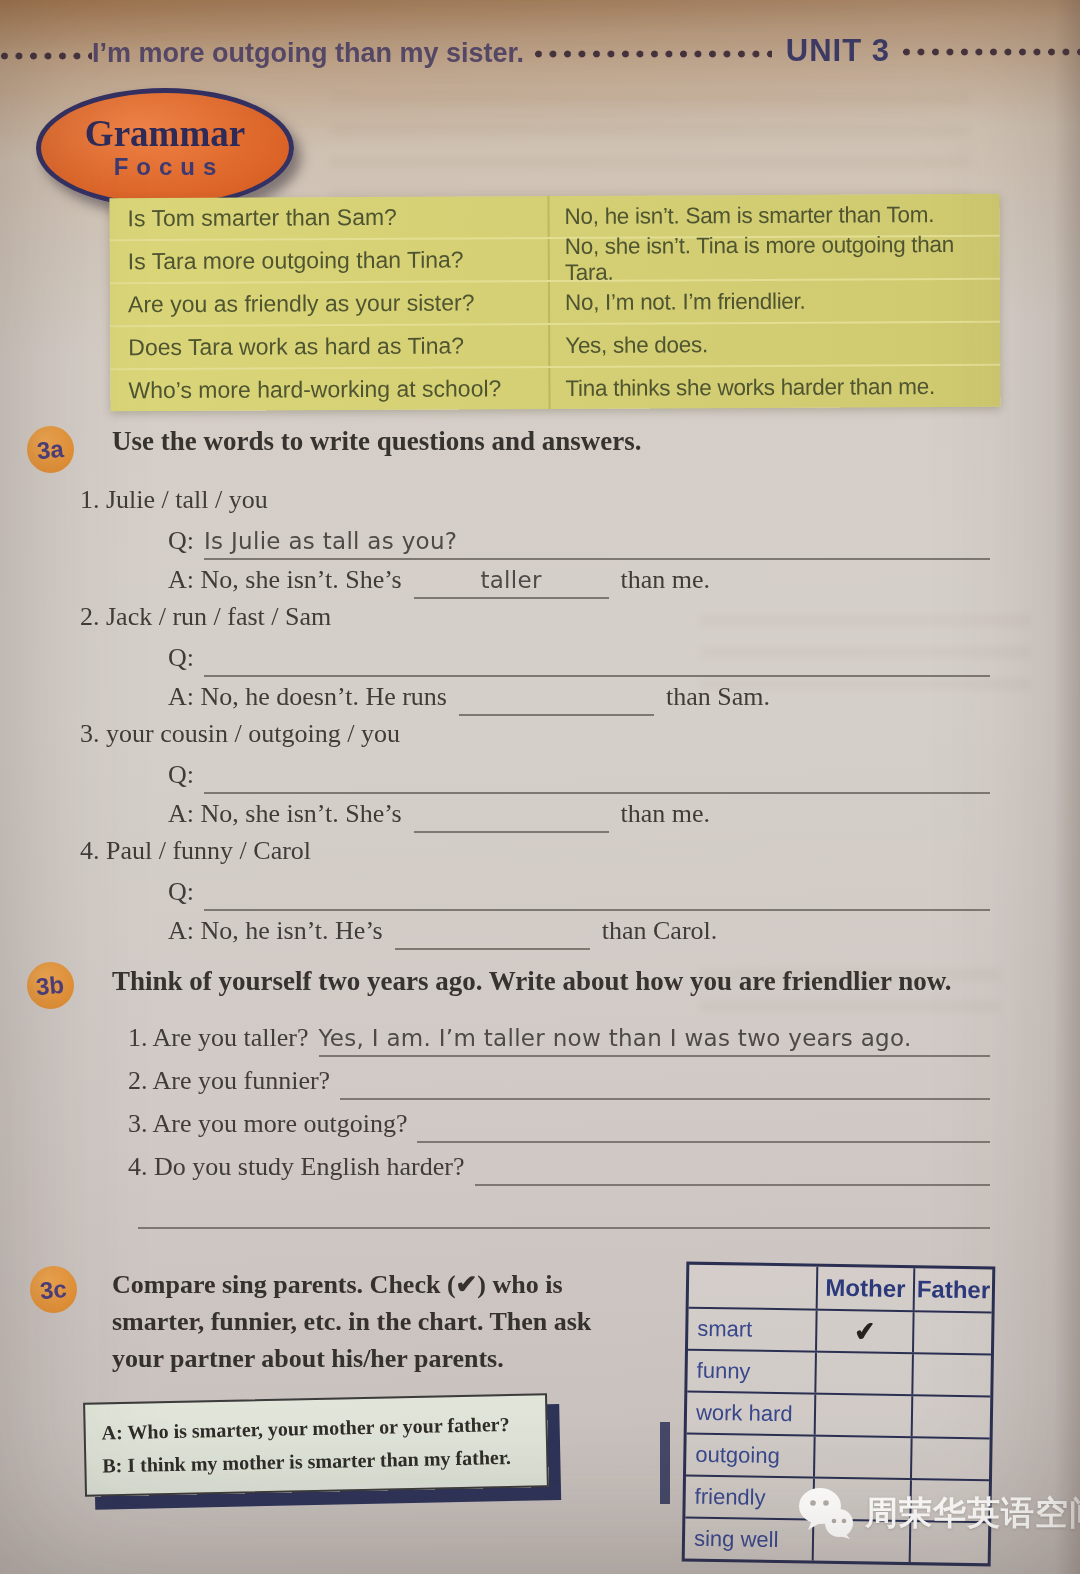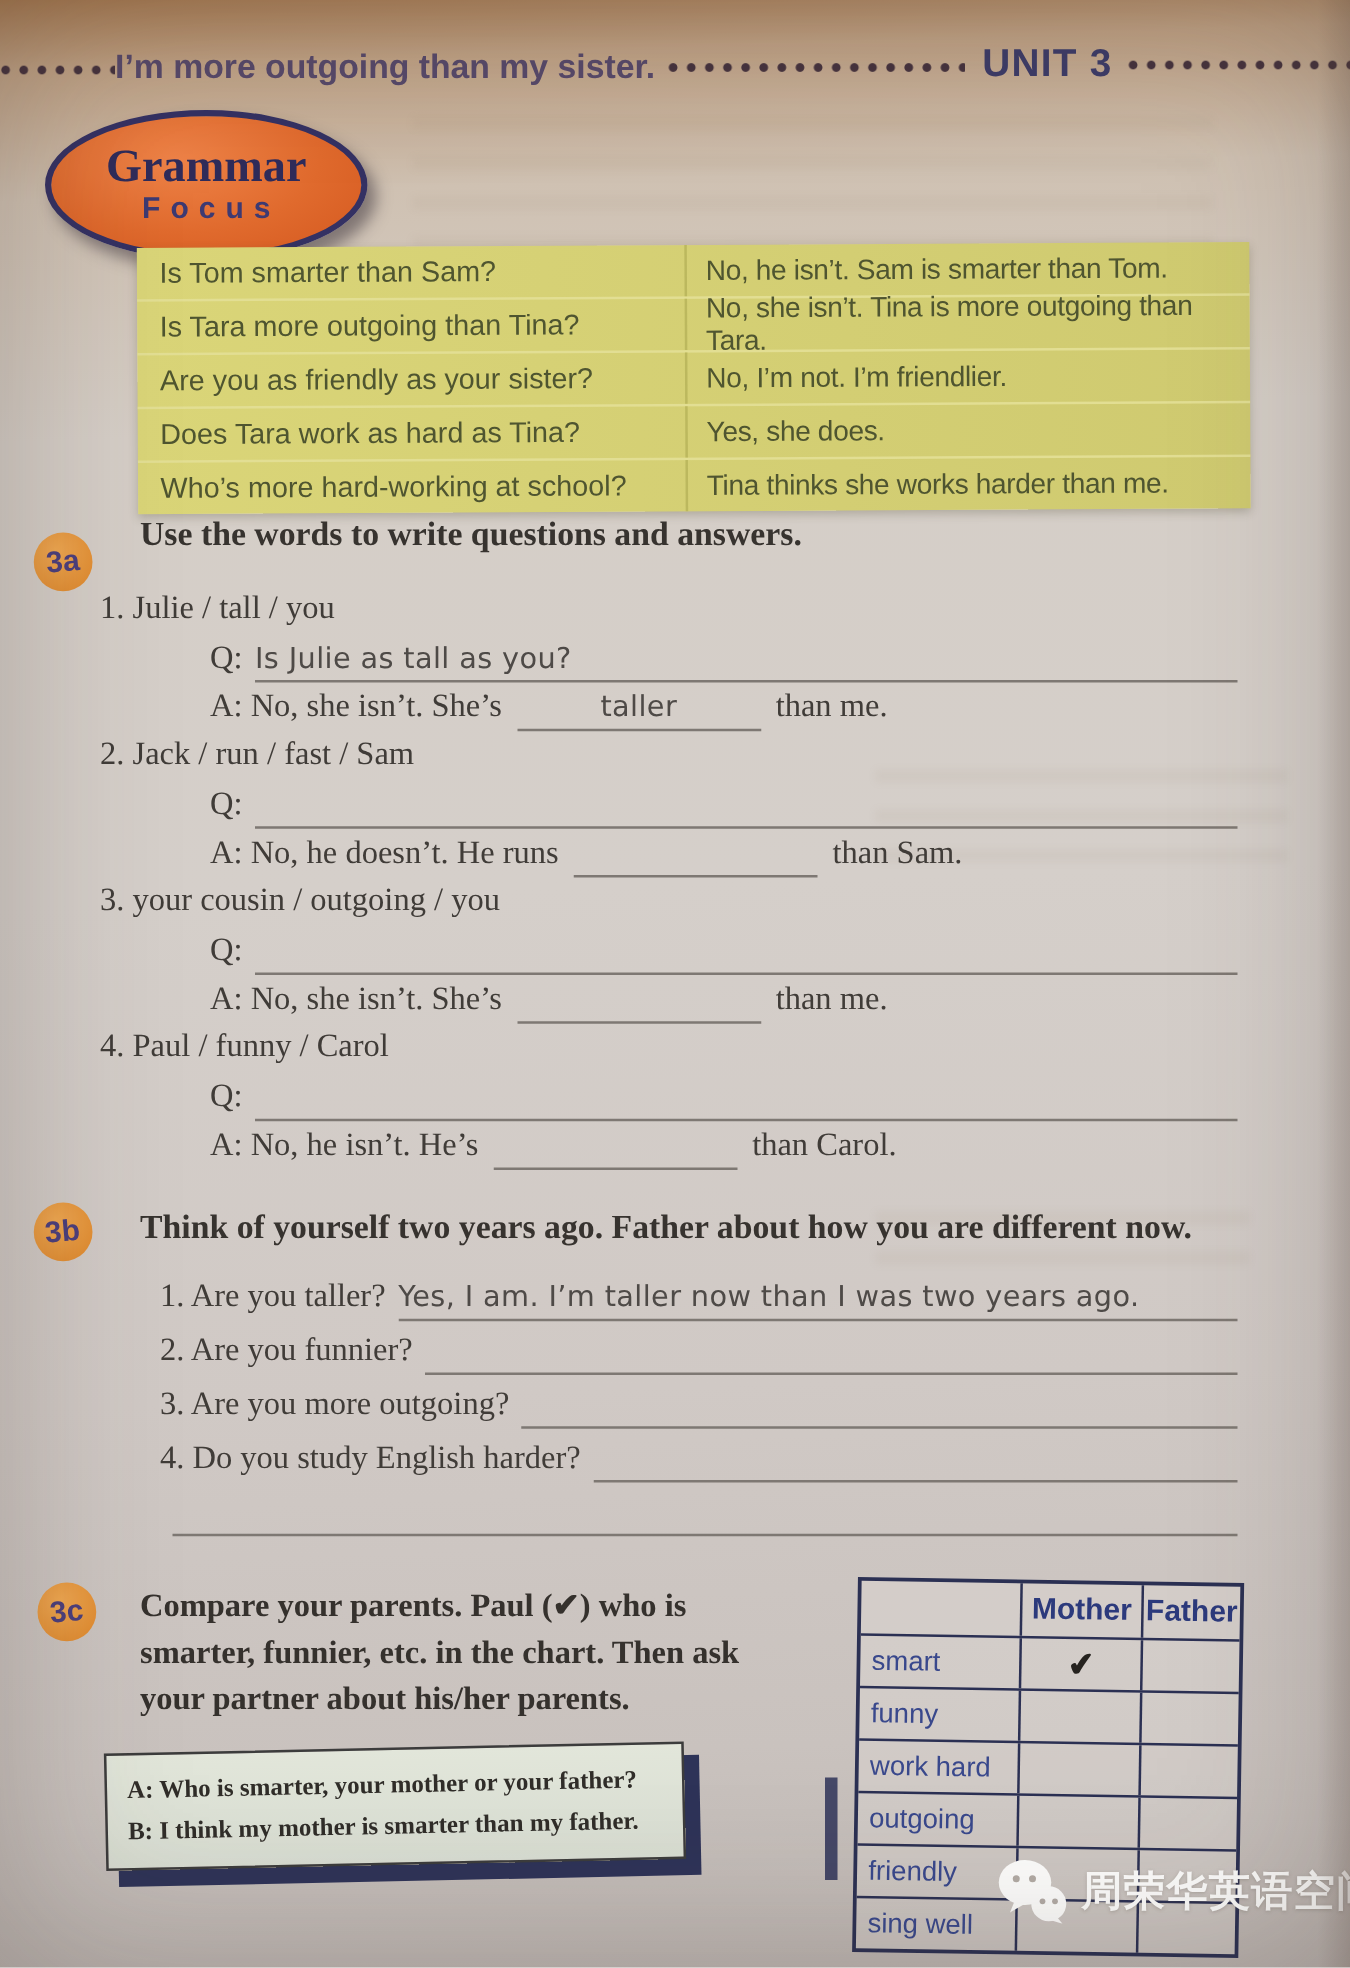--- a/index.html
+++ b/index.html
@@ -129,21 +129,21 @@
   </div>
   <div class="gf-row">
     <div class="gf-q">Who’s more hard-working at school?</div>
     <div class="gf-a">Tina thinks she works harder than me.</div>
   </div>
 </div>
 
 <div class="badge" style="left:27px;top:426px;">
     <span>3a</span>
   </div>
-<div class="sec" style="top:412px;">
+<div class="sec" style="top:426px;">
   <div class="sec-heading">Use the words to write questions and answers.</div>
   <div style="height:28px;"></div>
 
   <div class="a3-item">
     <div class="a3-prompt">1. Julie / tall / you</div>
     <div class="a3-line">
       <span>Q:</span>
       <span class="fill hand">Is Julie as tall as you?</span>
     </div>
     <div class="a3-line">
@@ -190,21 +190,21 @@
       <span class="blank hand"></span>
       <span>than Carol.</span>
     </div>
   </div>
 </div>
 
 <div class="badge" style="left:27px;top:962px;">
     <span>3b</span>
   </div>
 <div class="sec" style="top:966px;">
-  <div class="sec-heading">Think of yourself two years ago. Father about how you are different now.</div>
+  <div class="sec-heading">Think of yourself two years ago. Write about how you are friendlier now.</div>
   <div style="height:24px;"></div>
   <div class="b-line">
     <span>1. Are you taller?</span>
     <span class="fill hand">Yes, I am. I’m taller now than I was two years ago.</span>
   </div>
   <div class="b-line">
     <span>2. Are you funnier?</span>
     <span class="fill hand"></span>
   </div>
   <div class="b-line">
@@ -218,21 +218,21 @@
   <div class="b-line">
     <span class="fill hand"></span>
   </div>
 </div>
 
 <div class="badge" style="left:30px;top:1266px;">
     <span>3c</span>
   </div>
 <div class="sec" style="top:1266px;">
   <div class="c-heading">
-    <div>Compare your parents. Paul (✔) who is</div>
+    <div>Compare sing parents. Check (✔) who is</div>
     <div>smarter, funnier, etc. in the chart. Then ask</div>
     <div>your partner about his/her parents.</div>
   </div>
 </div>
 
 <div class="dialog">
   <div>A: Who is smarter, your mother or your father?</div>
   <div>B: I think my mother is smarter than my father.</div>
 </div>
 <div class="strip-artifact"></div>

